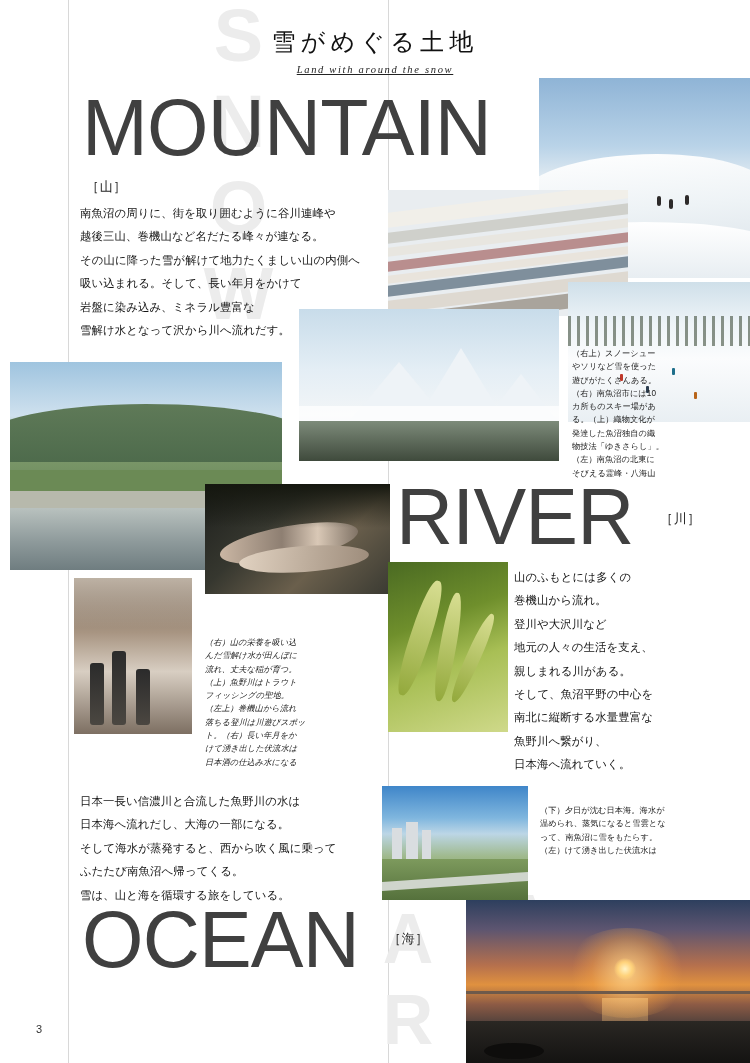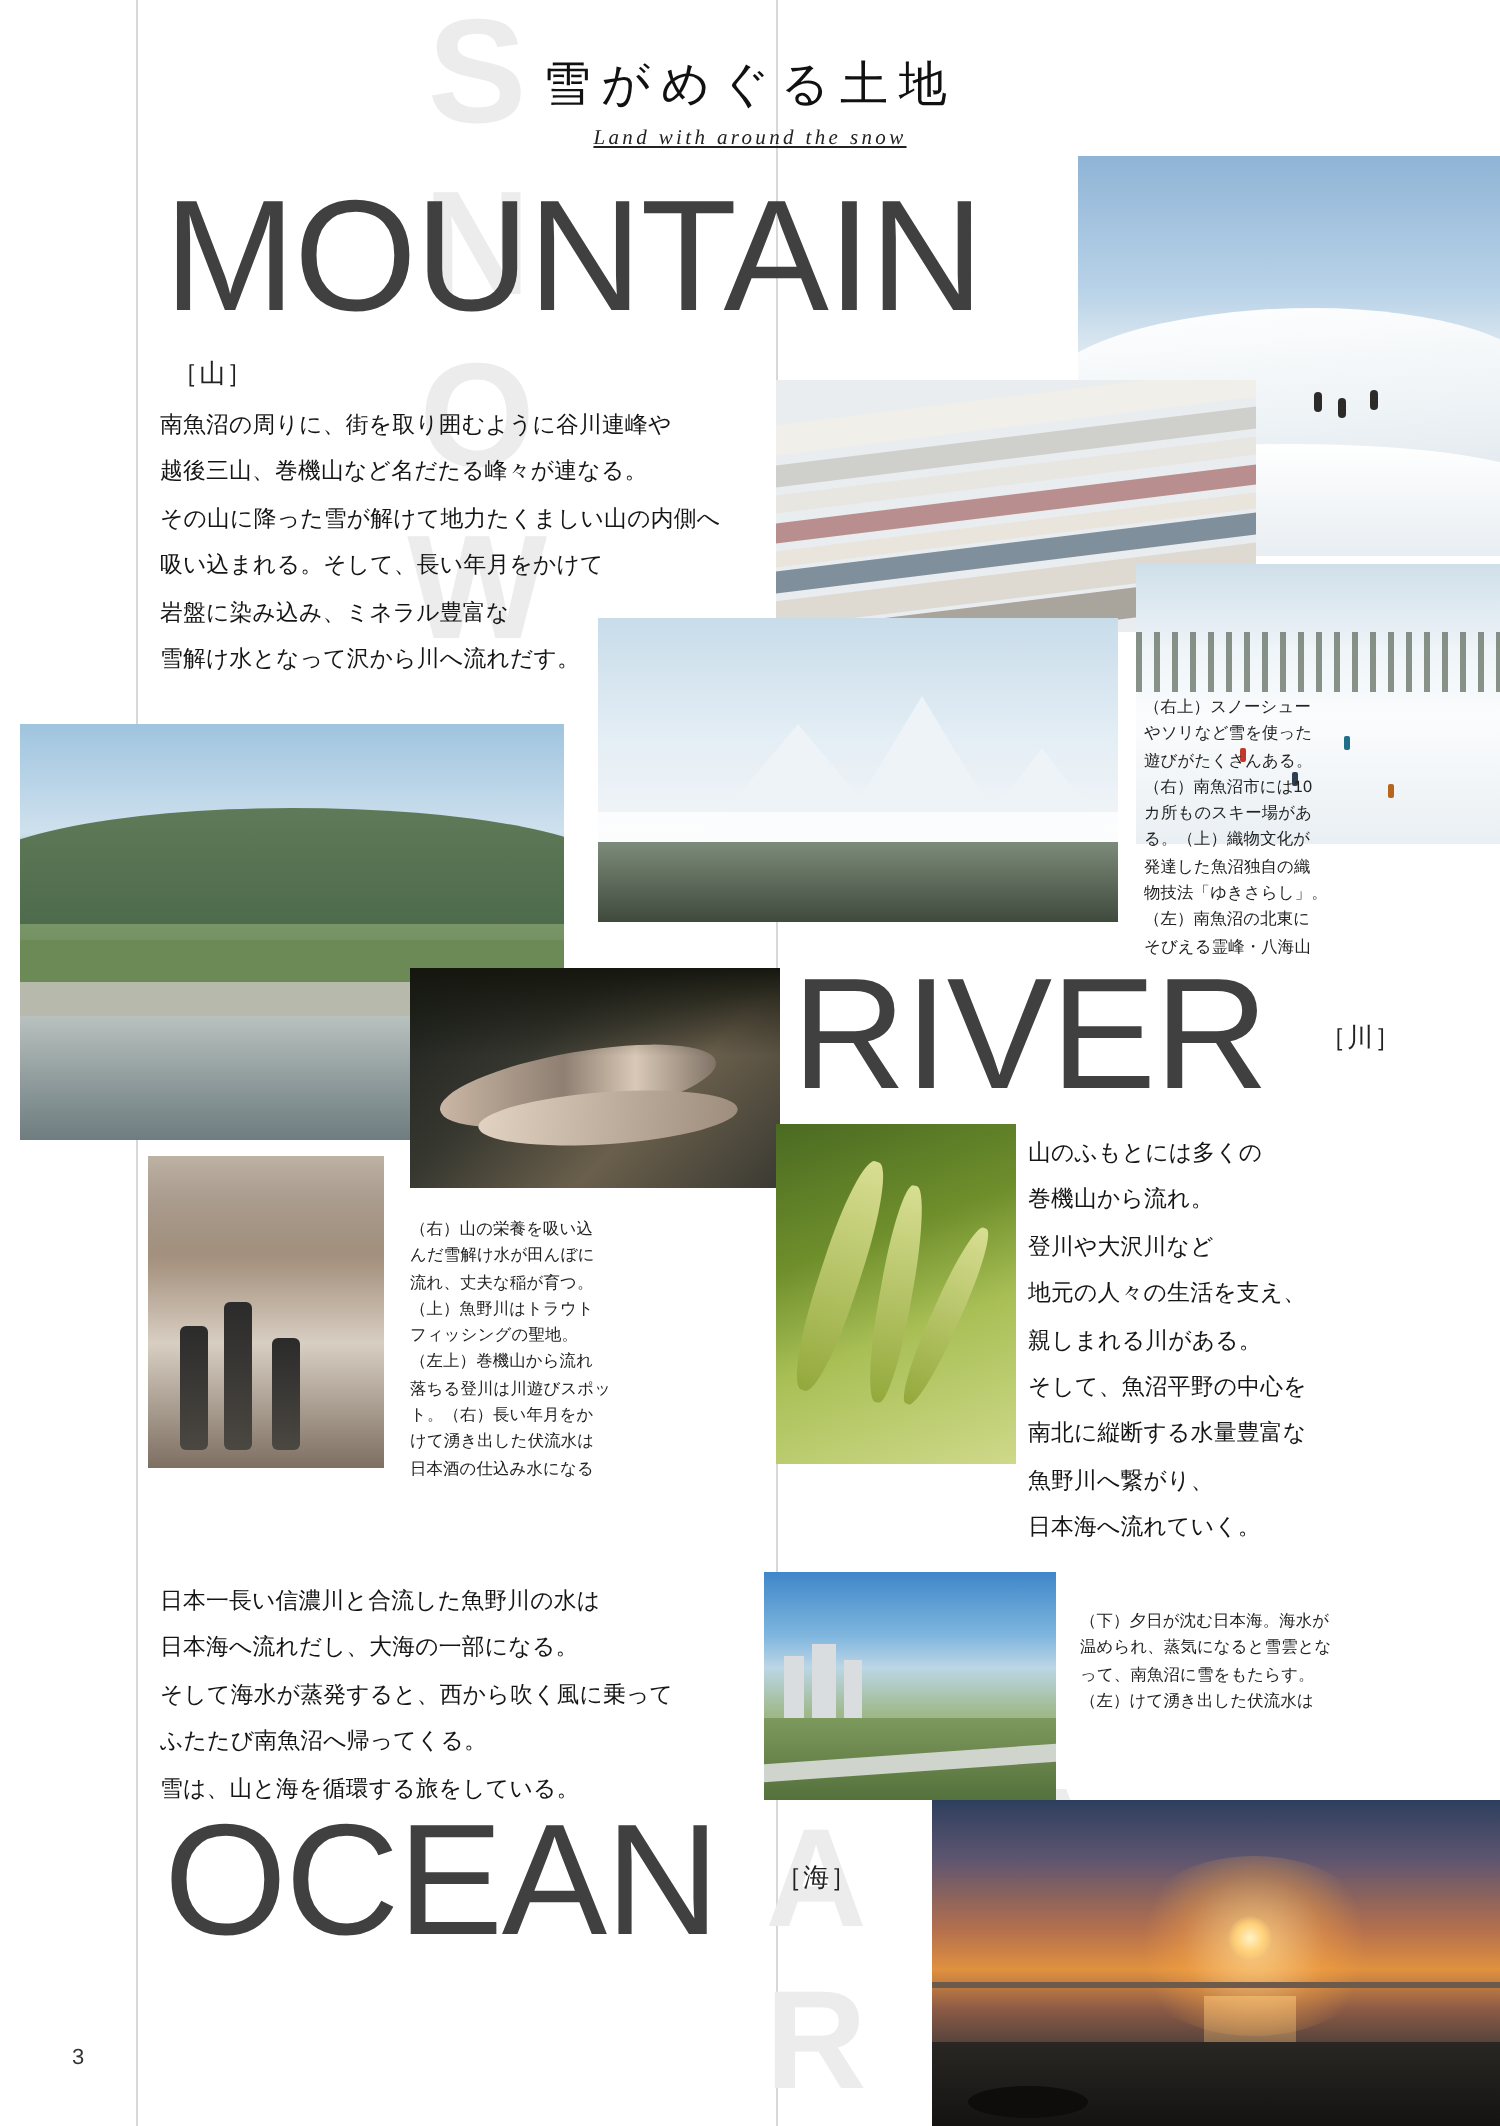--- a/index.html
+++ b/index.html
@@ -323,21 +323,21 @@
   <div class="tagmark" style="left:660px; top:510px;">［川］</div>
   <div class="body-copy" style="left:514px; top:566px; width:230px;">山のふもとには多くの
 巻機山から流れ。
 登川や大沢川など
 地元の人々の生活を支え、
 親しまれる川がある。
 そして、魚沼平野の中心を
 南北に縦断する水量豊富な
 魚野川へ繋がり、
 日本海へ流れていく。</div>
-  <div class="caption" style="left:205px; top:608px; width:120px;">（右）山の栄養を吸い込
+  <div class="caption" style="left:205px; top:636px; width:120px;font-style:italic;">（右）山の栄養を吸い込
 んだ雪解け水が田んぼに
 流れ、丈夫な稲が育つ。
 （上）魚野川はトラウト
 フィッシングの聖地。
 （左上）巻機山から流れ
 落ちる登川は川遊びスポッ
 ト。（右）長い年月をか
 けて湧き出した伏流水は
 日本酒の仕込み水になる</div>
 

